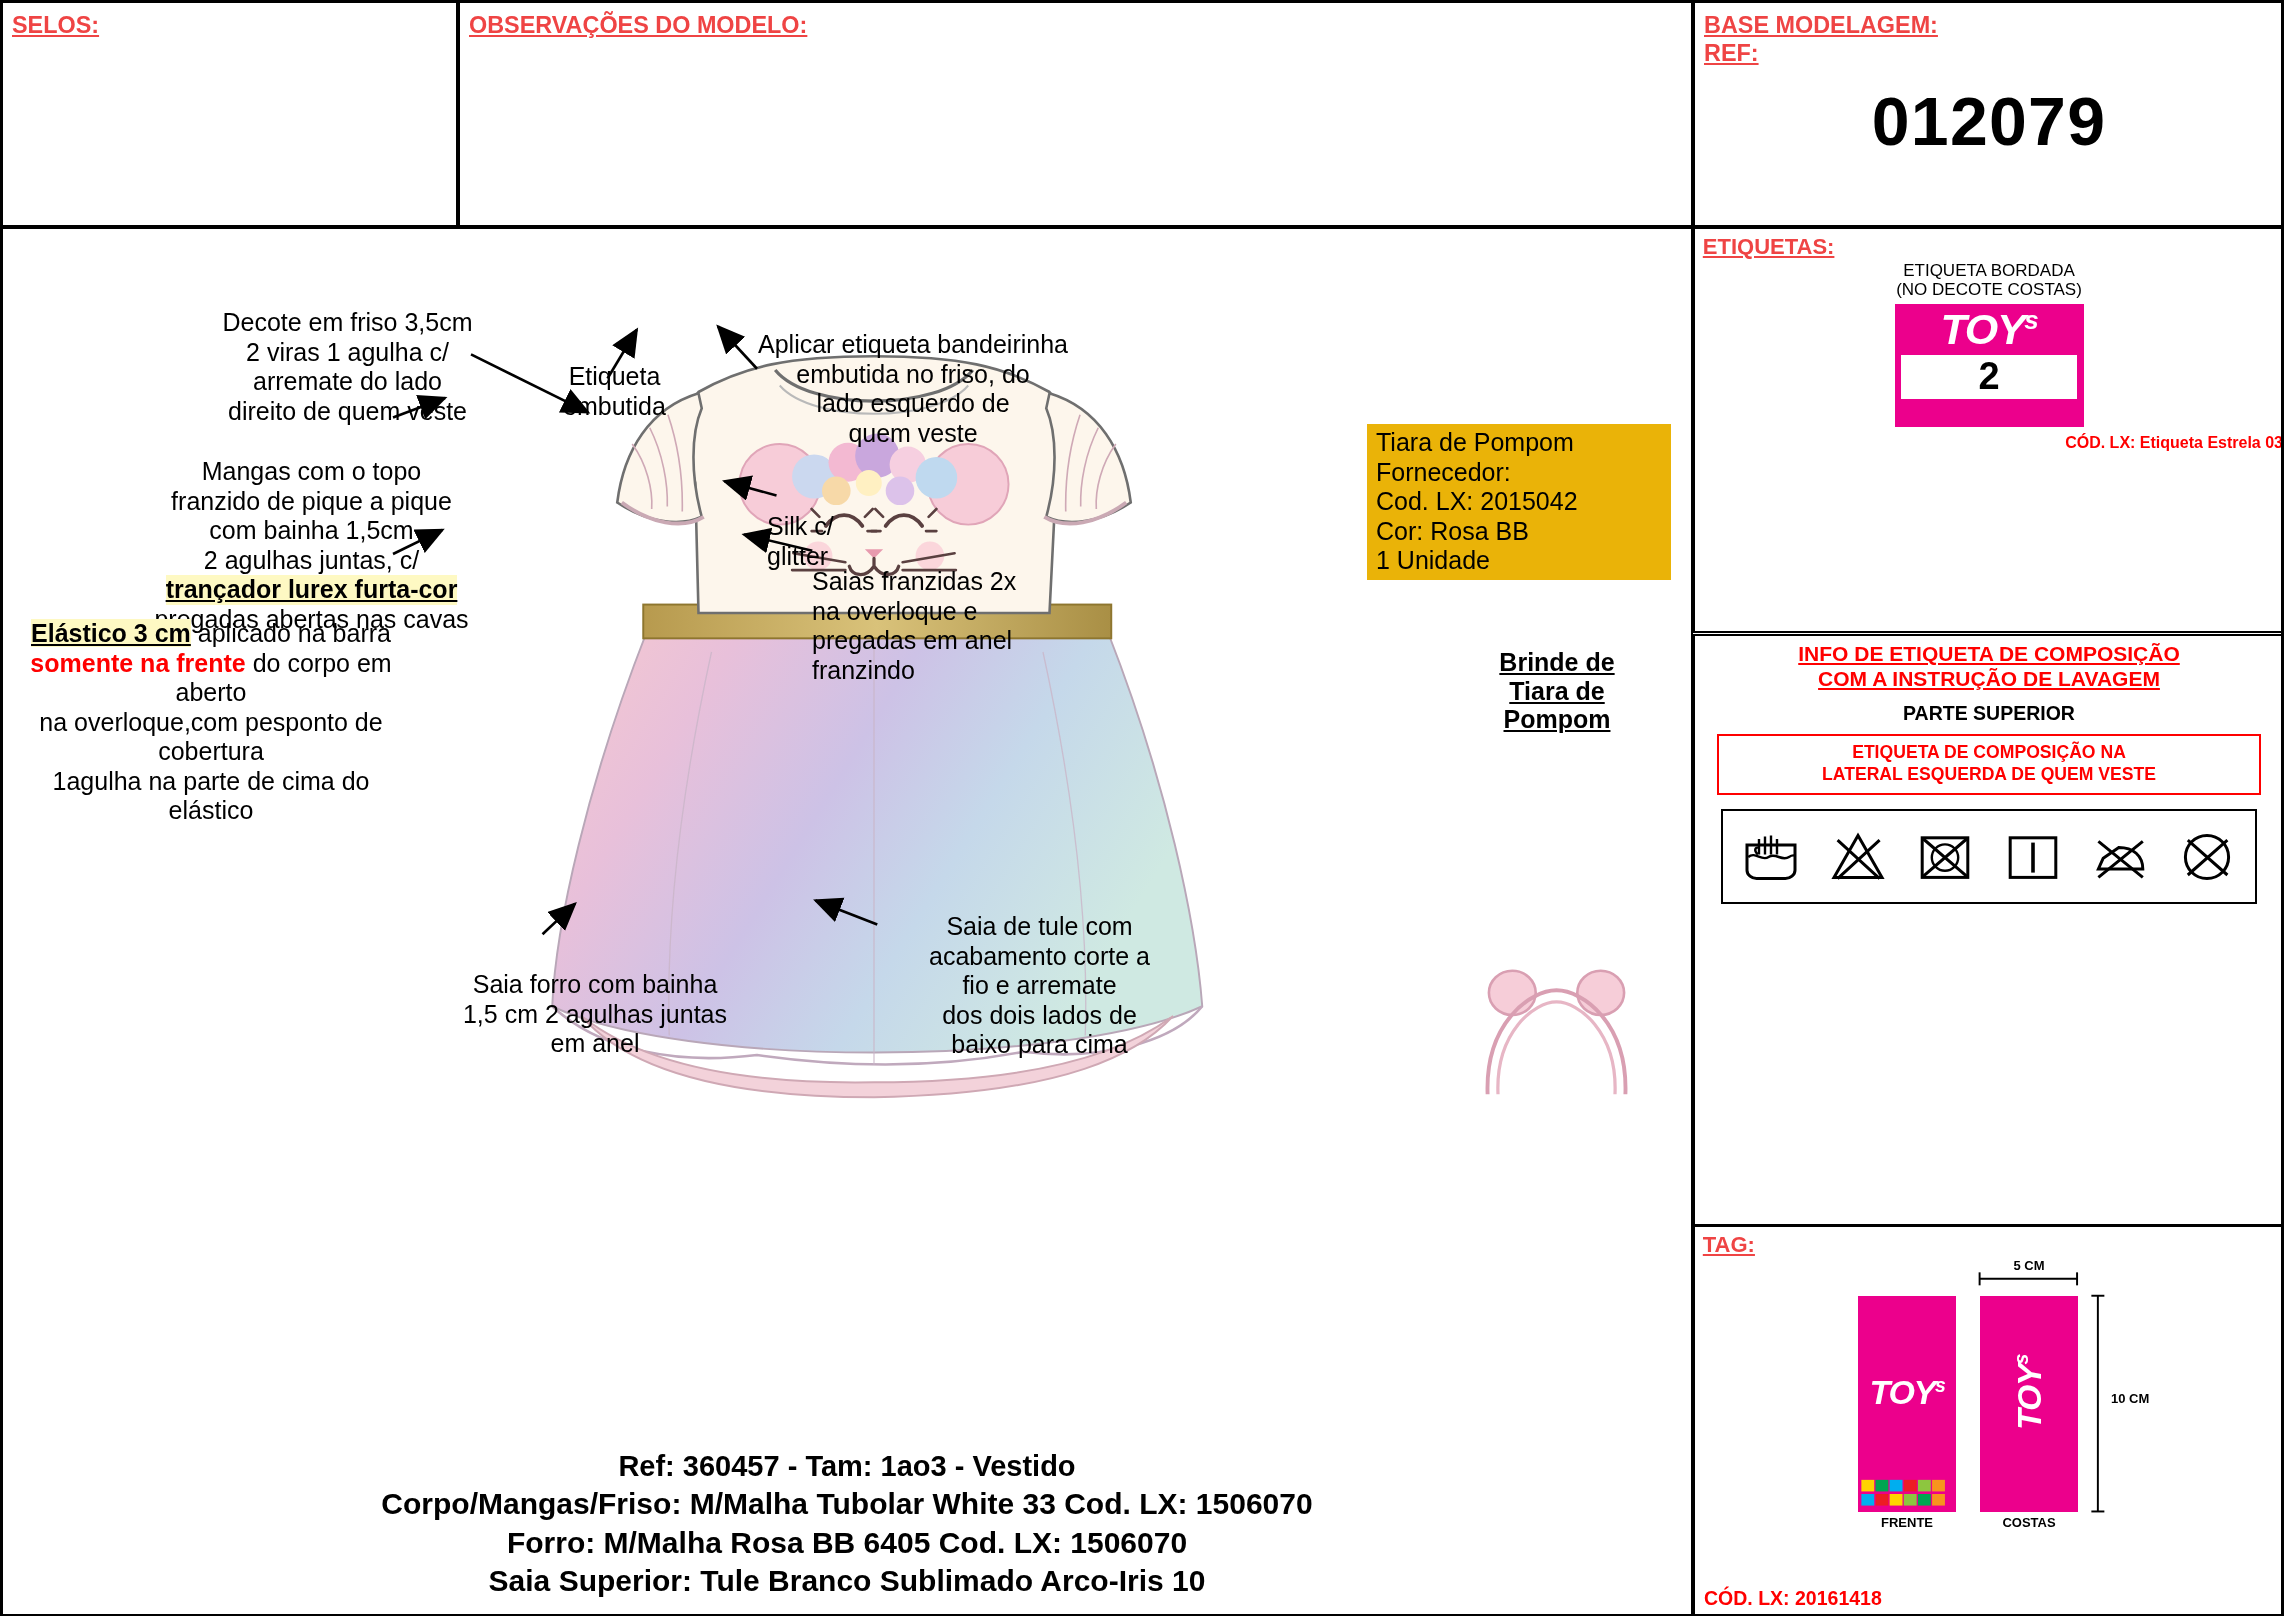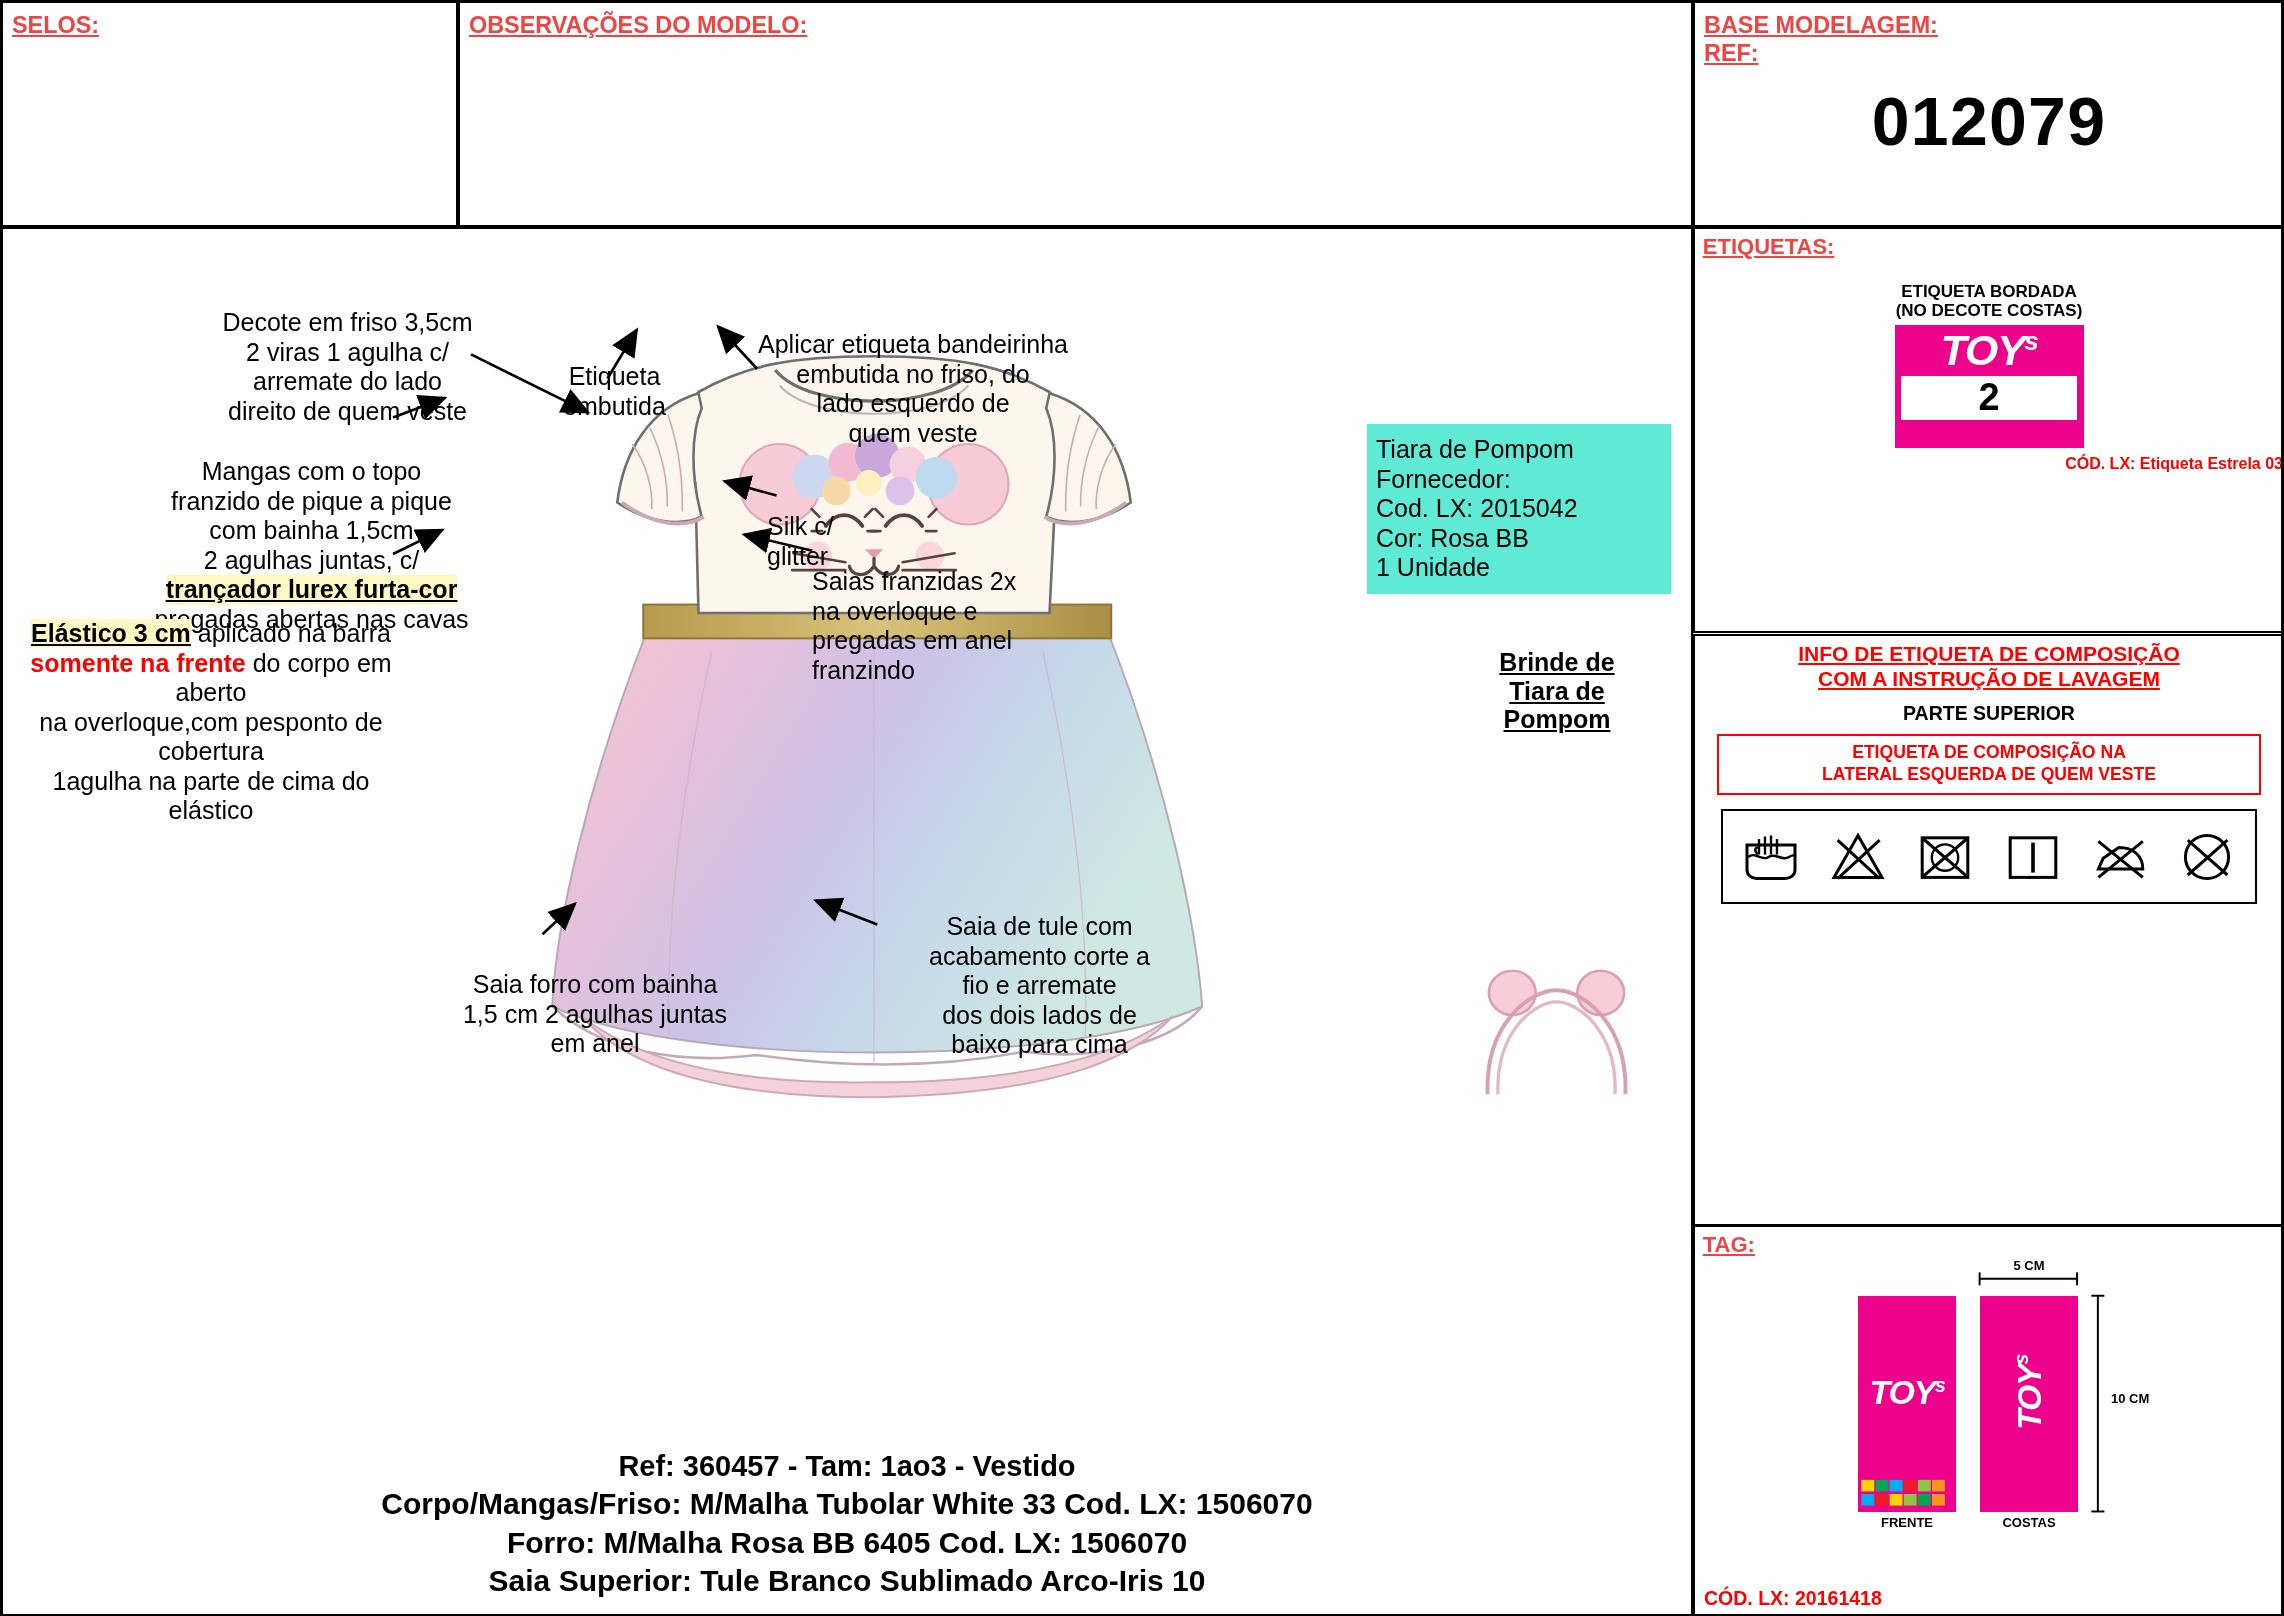--- a/index.html
+++ b/index.html
@@ -59,24 +59,24 @@
 
   
   #etiquetas-cell { left: 1690px; top: 224px; width: 590px; height: 406px; border-right: 0; }
   #info-cell { left: 1690px; top: 631px; width: 590px; height: 592px; border-right: 0; }
   #tag-cell { left: 1690px; top: 1222px; width: 590px; height: 391px; border-right: 0; border-bottom: 0; }
 
   
   #etiquetas-title { display: block; margin: 5.2px 0 0 7.8px; font-size: 22px; }
   .etq-sub {
     text-align: center;
-    font-weight: bold;
+    font-weight: normal;
     font-size: 17px;
     line-height: 1.12;
-    margin-top: 22px;
+    margin-top: 1px;
   }
   .toys-logo-box {
     width: 189px;
     margin: 5.2px auto 0 auto;
     background: #ec008c;
     color: #fff;
     text-align: center;
     font-weight: bold;
   }
   .toys-logo-box .toys-word {
@@ -150,21 +150,21 @@
   #tag-cod { position: absolute; left: 9px; bottom: 6.5px; color: #ff0000; font-weight: bold; font-size: 19.5px; }
 
   
   .note {
     position: absolute;
     font-size: 25px;
     line-height: 1.18;
     text-align: center;
   }
   .hl { background: #fef9c3; text-decoration: underline; }
-  .hlbox { background: #5eead4; padding: 11px 9px; }
+  .hlbox { background: #eab308; padding: 4px 9px; }
   .bold { font-weight: bold; }
   .ul { text-decoration: underline; }
 
   #footer-text {
     position: absolute;
     left: 0;
     right: 0;
     bottom: 15.6px;
     text-align: center;
     font-size: 30px;

